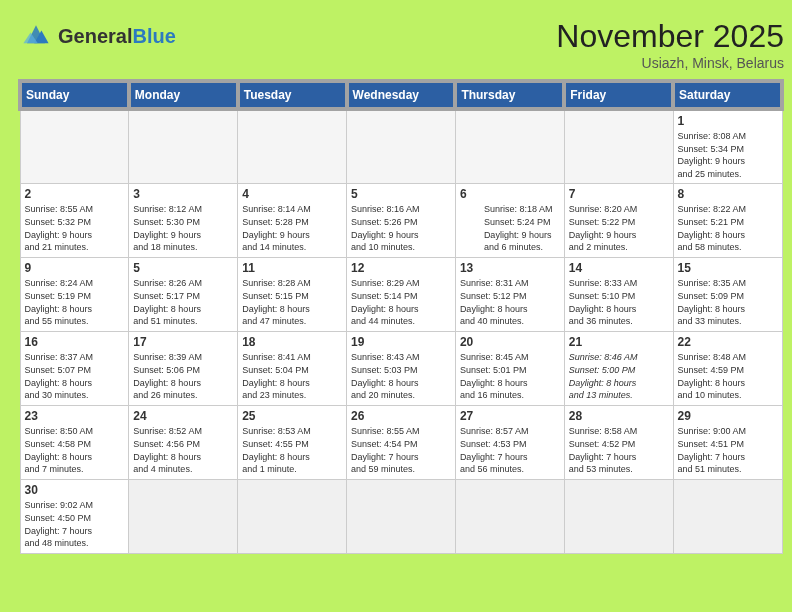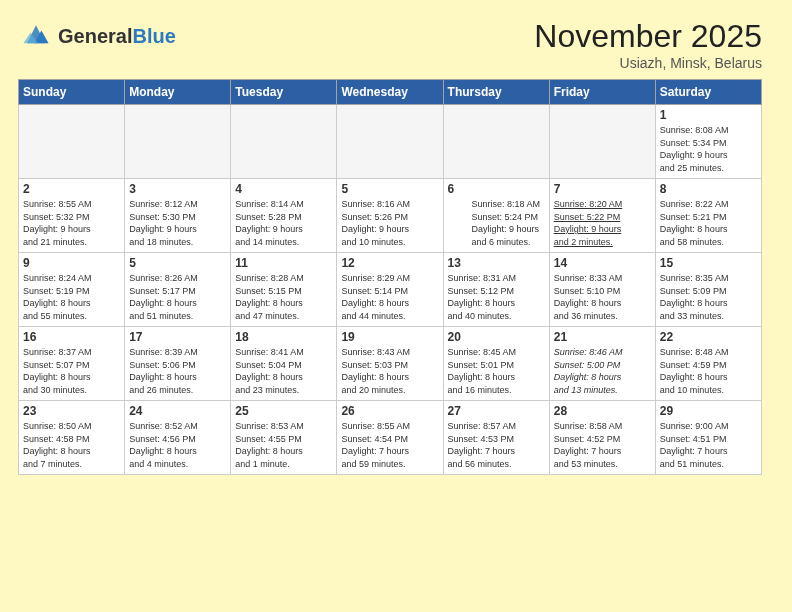--- a/index.html
+++ b/index.html
@@ -6,22 +6,22 @@
     body {
       font-family: Arial, sans-serif;
       background: #fff;
       width: 792px;
       height: 612px;
       overflow: hidden;
     }
     .page {
       width: 792px;
       height: 612px;
-      padding: 18px 30px 10px 18px;
-      background: #fef9c3;
+      padding: 18px 8px 10px 18px;
+      background: #bef264;
     }
     .header {
       display: flex;
       justify-content: space-between;
       align-items: flex-start;
       margin-bottom: 8px;
     }
     .logo {
       display: flex;
       align-items: center;
@@ -56,21 +56,21 @@
       width: 100%;
       border-collapse: collapse;
     }
     .calendar th {
       background: #2c5fa3;
       color: #fff;
       font-size: 12px;
       font-weight: bold;
       padding: 5px 4px;
       text-align: left;
-      border: 1px solid #a3a3a3;
+      border: 4px solid #a3a3a3;
     }
     .calendar td {
       border: 1px solid #ccc;
       vertical-align: top;
       width: calc(100% / 7);
       padding: 3px 4px;
       font-size: 9.5px;
       color: #333;
       height: 74px;
       background: #fff;
@@ -177,21 +177,21 @@
           </td>
           <td>
             <span class="day-num">6</span>
             <div class="day-info" style="white-space: pre-line; margin-left: 24px;">Sunrise: 8:18 AM
 Sunset: 5:24 PM
 Daylight: 9 hours
 and 6 minutes.</div>
           </td>
           <td>
             <span class="day-num">7</span>
-            <div class="day-info" style="white-space: pre-line; text-decoration: underline;">Sunrise: 8:20 AM
+            <div class="day-info" style="white-space: pre-line;">Sunrise: 8:20 AM
 Sunset: 5:22 PM
 Daylight: 9 hours
 and 2 minutes.</div>
           </td>
           <td>
             <span class="day-num">8</span>
             <div class="day-info" style="white-space: pre-line;">Sunrise: 8:22 AM
 Sunset: 5:21 PM
 Daylight: 8 hours
 and 58 minutes.</div>
@@ -342,16 +342,31 @@
 Daylight: 7 hours
 and 53 minutes.</div>
           </td>
           <td>
             <span class="day-num">29</span>
             <div class="day-info" style="white-space: pre-line;">Sunrise: 9:00 AM
 Sunset: 4:51 PM
 Daylight: 7 hours
 and 51 minutes.</div>
           </td>
+        </tr>
+        <tr class="last-row">
+          <td>
+            <span class="day-num">30</span>
+            <div class="day-info" style="white-space: pre-line;">Sunrise: 9:02 AM
+Sunset: 4:50 PM
+Daylight: 7 hours
+and 48 minutes.</div>
+          </td>
+          <td class="shade"></td>
+          <td class="shade"></td>
+          <td class="shade"></td>
+          <td class="shade"></td>
+          <td class="shade"></td>
+          <td class="shade"></td>
         </tr>
       </tbody>
   </table>
 </div>
 
 </body></html>

